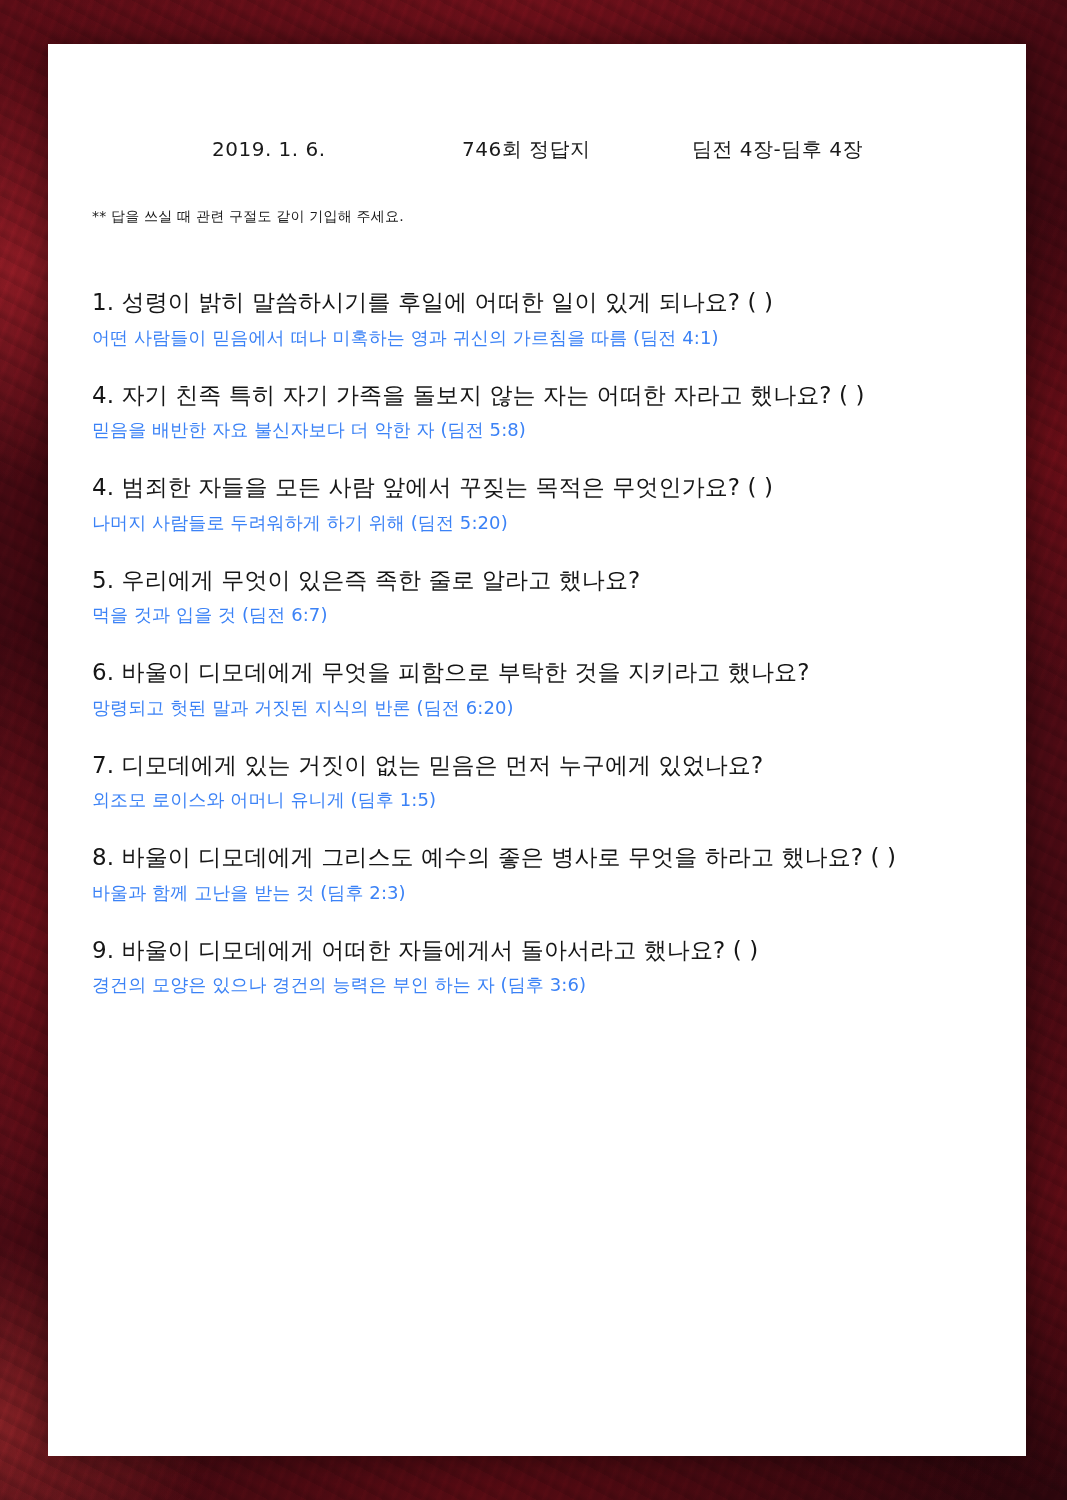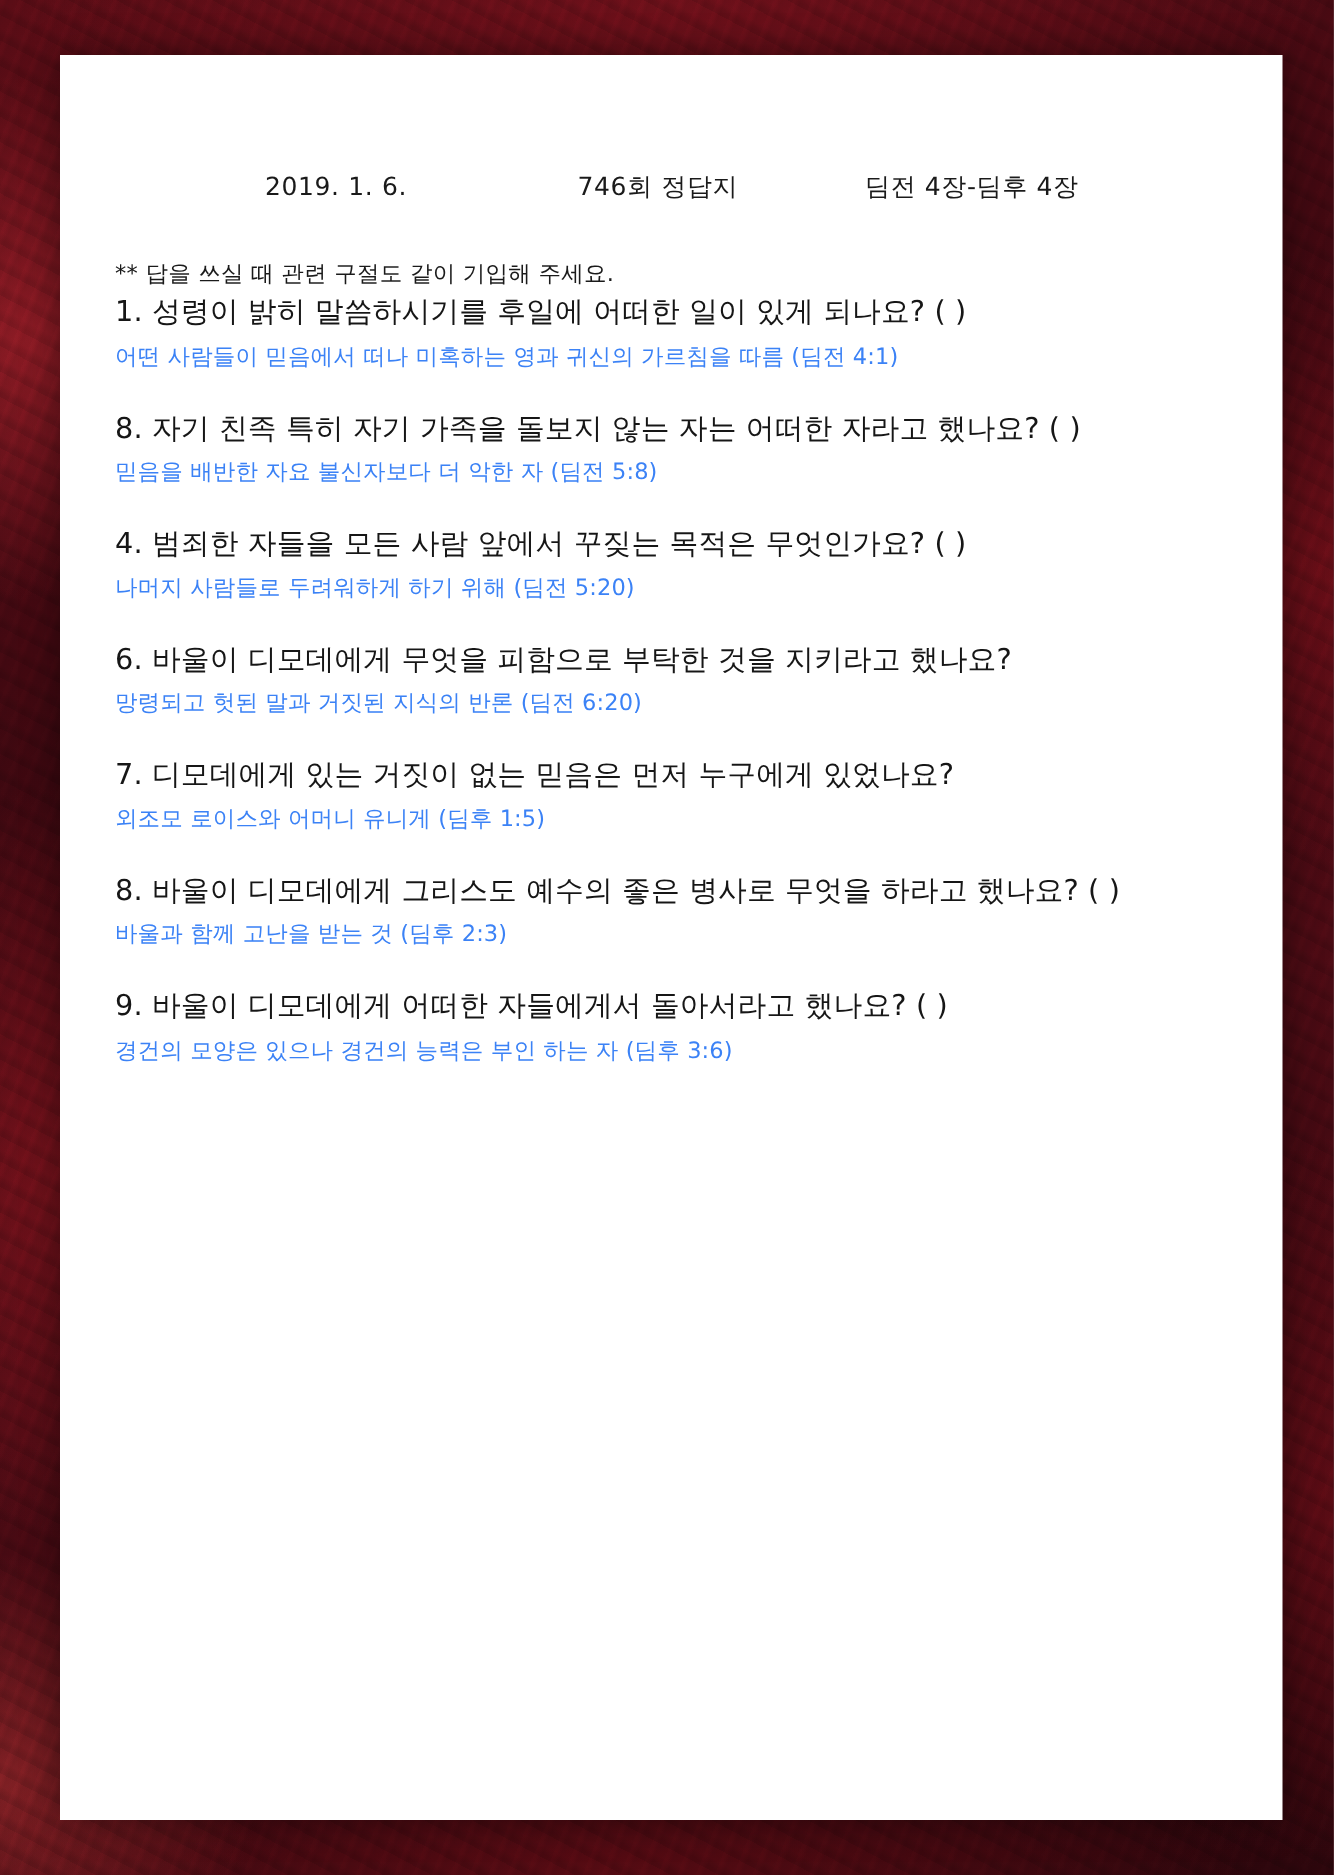--- a/index.html
+++ b/index.html
@@ -61,21 +61,22 @@
     margin-left: 120px;
     margin-bottom: 42px;
     font-size: 20px;
     letter-spacing: 0.5px;
   }
   .header-date { width: 250px; }
   .header-title { width: 230px; }
   .header-range { white-space: nowrap; }
 
   .notice {
-    font-size: 18px;
+    font-size: 14px;
+    margin-bottom: 58px;
     letter-spacing: 0.2px;
   }
 
   .qa-list {
     margin: 0;
     padding: 0;
     list-style: none;
   }
   .qa-item { margin-bottom: 27px; }
   .question {
@@ -105,26 +106,30 @@
     </div>
 
     <div class="notice">** 답을 쓰실 때 관련 구절도 같이 기입해 주세요.</div>
 
     <ul class="qa-list">
       <li class="qa-item">
         <div class="question">1. 성령이 밝히 말씀하시기를 후일에 어떠한 일이 있게 되나요? (        )</div>
         <div class="answer">어떤 사람들이 믿음에서 떠나 미혹하는 영과 귀신의 가르침을 따름 (딤전 4:1)</div>
       </li>
       <li class="qa-item">
-        <div class="question">8. 자기 친족 특히 자기 가족을 돌보지 않는 자는 어떠한 자라고 했나요? (        )</div>
+        <div class="question">4. 자기 친족 특히 자기 가족을 돌보지 않는 자는 어떠한 자라고 했나요? (        )</div>
         <div class="answer">믿음을 배반한 자요 불신자보다 더 악한 자 (딤전 5:8)</div>
       </li>
       <li class="qa-item">
         <div class="question">4. 범죄한 자들을 모든 사람 앞에서 꾸짖는 목적은 무엇인가요? (        )</div>
         <div class="answer">나머지 사람들로 두려워하게 하기 위해 (딤전 5:20)</div>
+      </li>
+      <li class="qa-item">
+        <div class="question">5. 우리에게 무엇이 있은즉 족한 줄로 알라고 했나요?</div>
+        <div class="answer">먹을 것과 입을 것 (딤전 6:7)</div>
       </li>
       <li class="qa-item">
         <div class="question">6. 바울이 디모데에게 무엇을 피함으로 부탁한 것을 지키라고 했나요?</div>
         <div class="answer">망령되고 헛된 말과 거짓된 지식의 반론 (딤전 6:20)</div>
       </li>
       <li class="qa-item">
         <div class="question">7. 디모데에게 있는 거짓이 없는 믿음은 먼저 누구에게 있었나요?</div>
         <div class="answer">외조모 로이스와 어머니 유니게 (딤후 1:5)</div>
       </li>
       <li class="qa-item">

